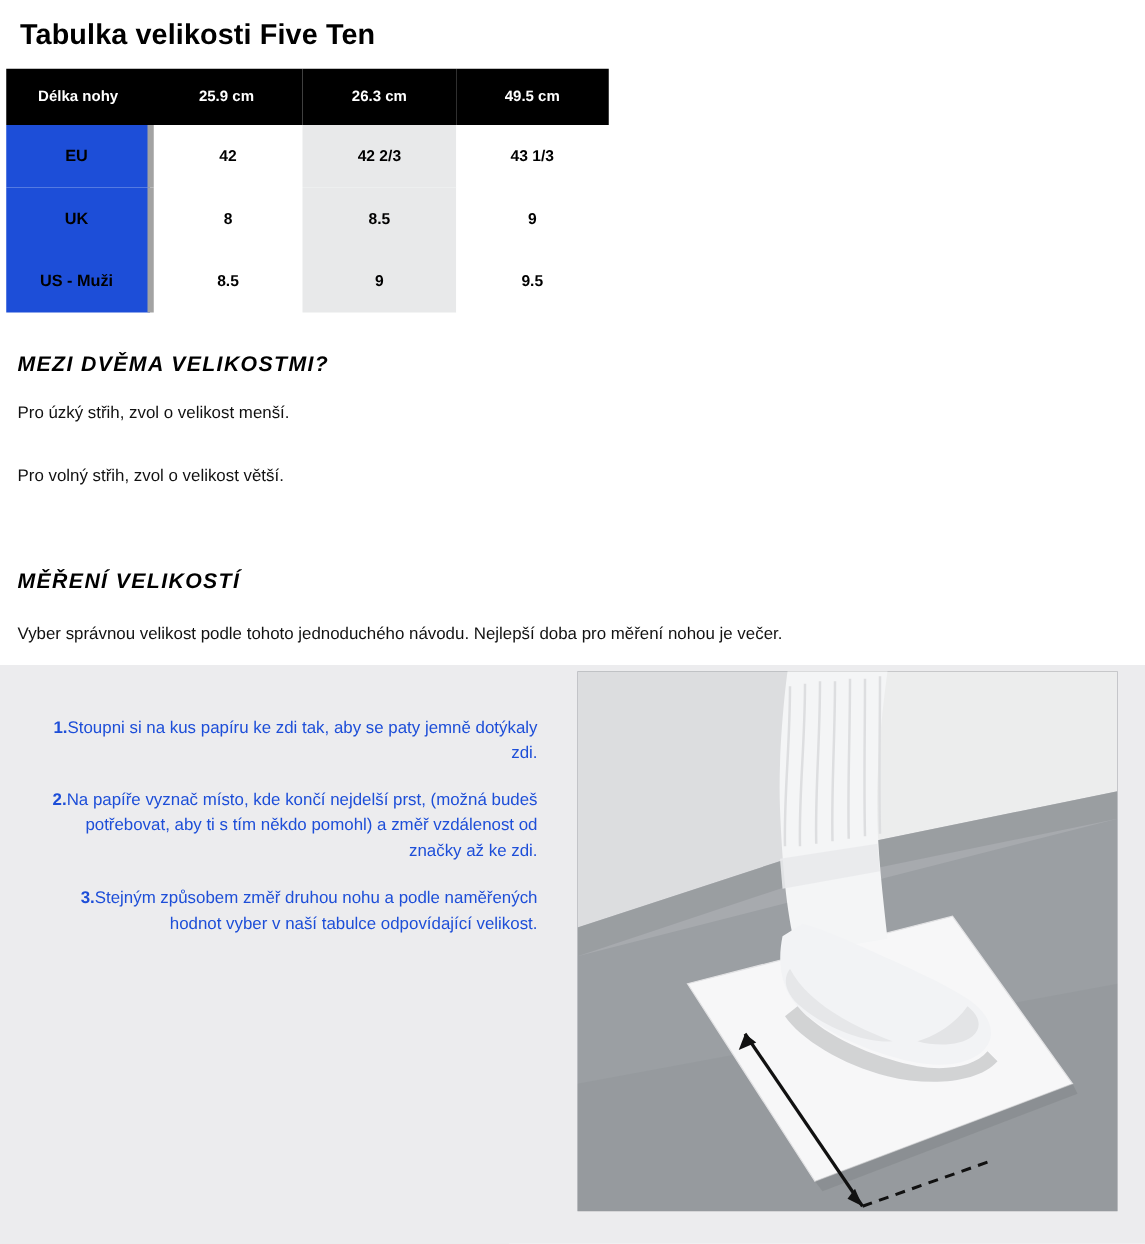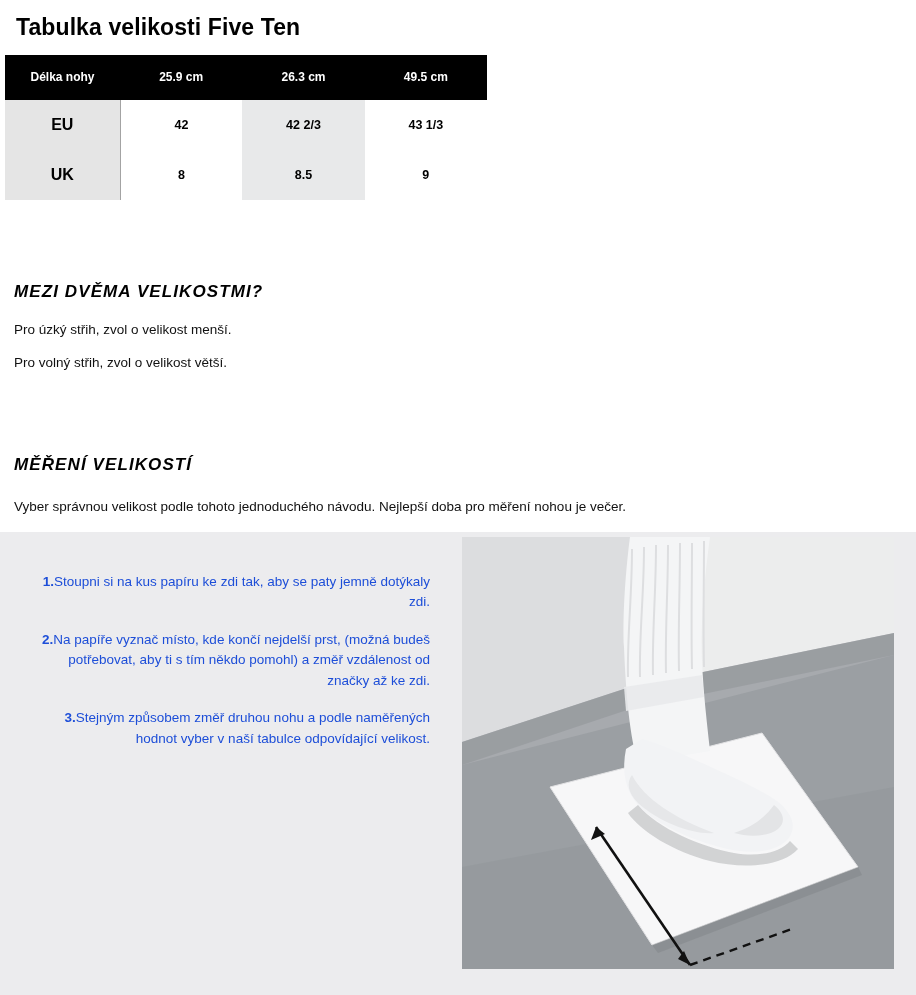--- a/index.html
+++ b/index.html
@@ -51,29 +51,29 @@
     height: 45px;
     vertical-align: middle;
     text-align: center;
     padding: 0;
   }
   table.size-table thead th.first {
     width: 115px;
     margin-top: 32px;
   }
   table.size-table tbody th {
-    font-size: 16px;
+    font-size: 13px;
     font-weight: bold;
     text-align: center;
     height: 50px;
     vertical-align: middle;
-    border-right: 1px solid #a3a3a3;
+    border-right: 5px solid #a3a3a3;
     padding: 0;
     width: 115px;
-    background: #e5e5e5;
+    background: #1d4ed8;
   }
   table.size-table tbody td {
     font-size: 12.5px;
     font-weight: bold;
     text-align: center;
     height: 50px;
     vertical-align: middle;
     padding: 0;
     background: #ffffff;
   }
@@ -100,21 +100,21 @@
     color: #111111;
   }
 
   #between-sizes {
     position: absolute;
     left: 0;
     top: 283px;
     width: 600px;
   }
   #between-sizes .para { margin-top: 18px; }
-  #between-sizes .para.second { margin-top: 14px; }
+  #between-sizes .para.second { margin-top: 32px; }
 
   #measuring {
     position: absolute;
     left: 0;
     top: 456px;
     width: 916px;
   }
   #measuring .intro {
     margin-top: 22px;
     font-size: 13.5px;
@@ -178,20 +178,26 @@
           <th>EU</th>
           <td>42</td>
           <td class="highlight">42 2/3</td>
           <td>43 1/3</td>
         </tr>
         <tr>
           <th>UK</th>
           <td>8</td>
           <td class="highlight">8.5</td>
           <td>9</td>
+        </tr>
+        <tr>
+          <th>US - Muži</th>
+          <td>8.5</td>
+          <td class="highlight">9</td>
+          <td>9.5</td>
         </tr>
       </tbody>
     </table>
   </div>
 
   <section id="between-sizes">
     <h2 class="sec-heading">MEZI DVĚMA VELIKOSTMI?</h2>
     <p class="para">Pro úzký střih, zvol o velikost menší.</p>
     <p class="para second">Pro volný střih, zvol o velikost větší.</p>
   </section>

